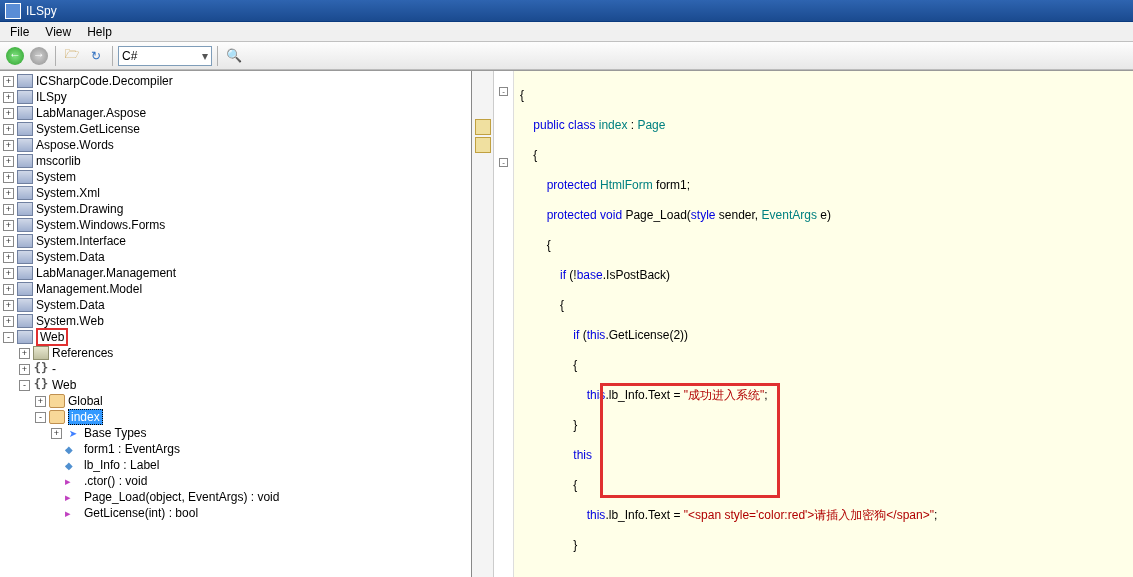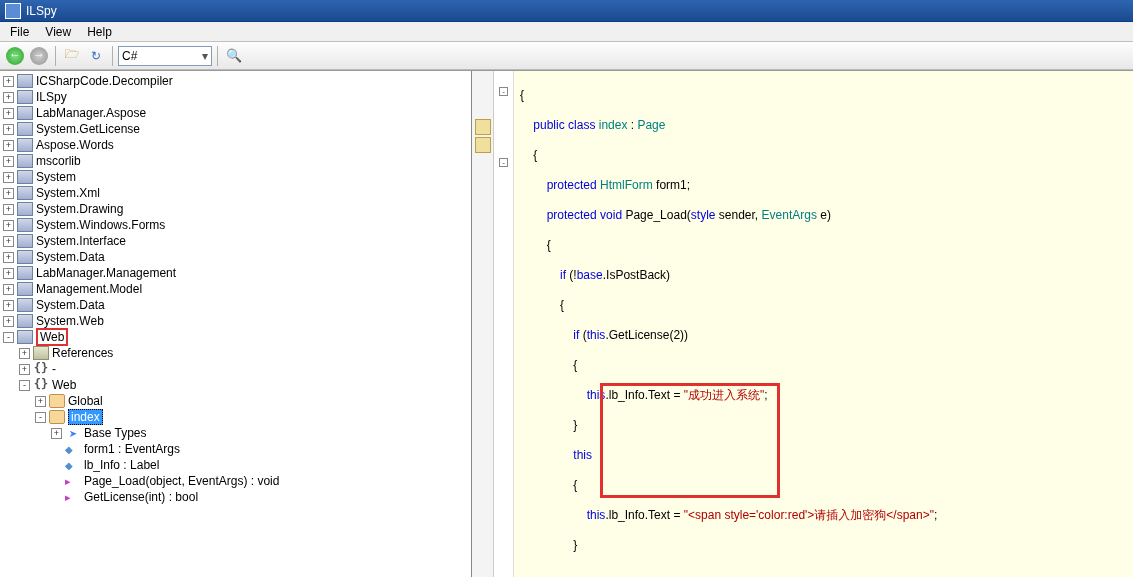--- a/index.html
+++ b/index.html
@@ -217,20 +217,25 @@
           <span class="txt">form1 : EventArgs</span>
         </div>
       <div class="node" style="padding-left:48px">
           <span class="pm none"></span>
           <span class="ic ic-fld"></span>
           <span class="txt">lb_Info : Label</span>
         </div>
       <div class="node" style="padding-left:48px">
           <span class="pm none"></span>
           <span class="ic ic-mth"></span>
+          <span class="txt">.ctor() : void</span>
+        </div>
+      <div class="node" style="padding-left:48px">
+          <span class="pm none"></span>
+          <span class="ic ic-mth"></span>
           <span class="txt">Page_Load(object, EventArgs) : void</span>
         </div>
       <div class="node" style="padding-left:48px">
           <span class="pm none"></span>
           <span class="ic ic-mth"></span>
           <span class="txt">GetLicense(int) : bool</span>
         </div>
     </div>
   </div>
 

